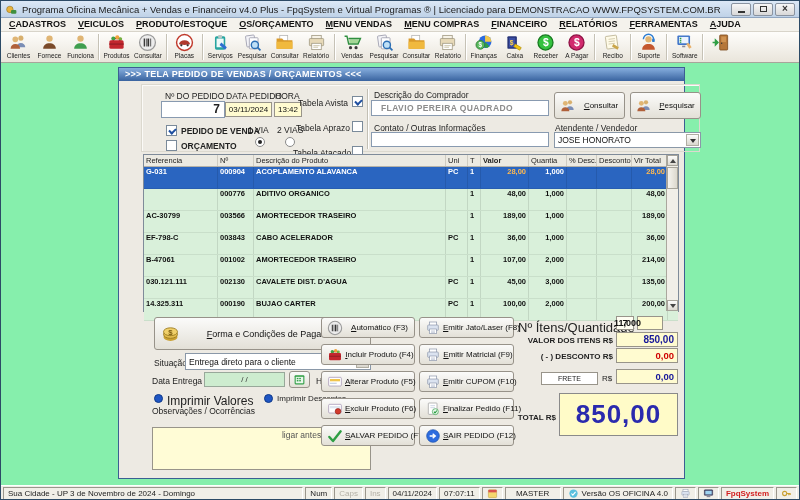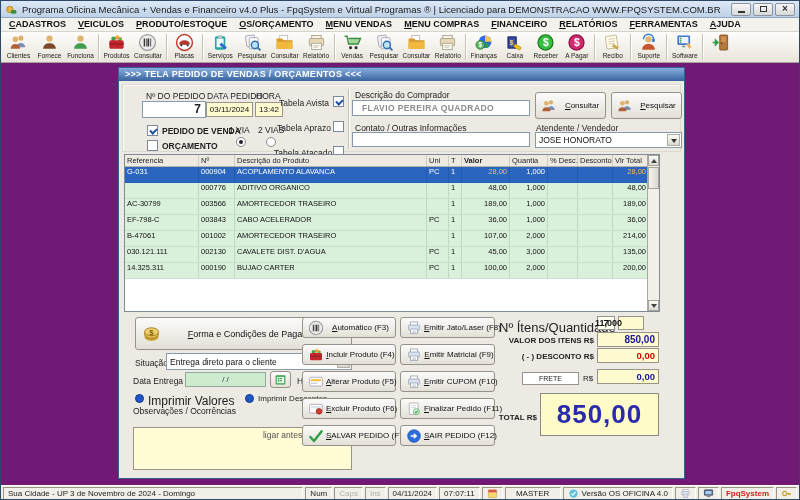--- a/index.html
+++ b/index.html
@@ -24,24 +24,24 @@
   
   .toolbar{height:31px;background:linear-gradient(#fefdfb,#e9e5db);border-bottom:1px solid #a8a49a;display:flex;align-items:stretch;padding-left:2px;}
   .tgroup{display:flex;align-items:stretch;}
   .tsep{width:1px;background:#c6c2b6;margin:2px 2px;box-shadow:1px 0 0 #fff;}
   .titem{min-width:31px;padding:1px 2px 0;display:flex;flex-direction:column;align-items:center;justify-content:flex-start;}
   .ticon{width:19px;height:19px;display:block;}
   .ticon svg{width:100%;height:100%;display:block;}
   .tlabel{font-size:6.5px;color:#1a1a1a;white-space:nowrap;line-height:8px;}
 
   
-  .mdi{position:relative;height:422px;background:#701a75;}
+  .mdi{position:relative;height:422px;background:#86efac;}
   .formwin{position:absolute;left:117px;top:4px;width:567px;height:412px;border:1px solid #3c5f92;background:#edeae3;}
   .ftitle{height:13px;background:linear-gradient(#86aede,#39639f);color:#fff;font-size:9px;font-weight:700;line-height:13px;padding-left:6px;letter-spacing:.3px;}
-  .fbody{position:relative;height:397px;}
+  .fbody{position:relative;height:397px;margin-left:19px;}
 
   .etched{position:absolute;border:1px solid #dcd9cf;box-shadow:inset 1px 1px 0 #fbfaf7;}
   .lbl{position:absolute;font-size:8.5px;color:#222;white-space:nowrap;}
   .lbl.b{font-weight:700;}
   .fld{position:absolute;background:#fff;border:1px solid #889ab0;font-size:8.5px;color:#222;}
   .yfld{position:absolute;background:#fffbd0;border:1px solid #98948a;font-size:8px;color:#111;display:flex;align-items:center;justify-content:center;}
   .gfld{position:absolute;background:#cdeccf;border:1px solid #98a89a;font-size:8px;color:#333;display:flex;align-items:center;justify-content:center;}
   .cb{position:absolute;width:11px;height:11px;background:#fff;border:1px solid #7a8a9a;}
   .cb.checked::after{content:"";position:absolute;left:2px;top:2px;width:5px;height:3px;border-left:2px solid #1f4fa0;border-bottom:2px solid #1f4fa0;transform:rotate(-45deg);}
   .radio{position:absolute;width:10px;height:10px;border-radius:50%;background:#fff;border:1px solid #8a8a8a;}
@@ -56,21 +56,21 @@
 
   .combo{position:absolute;background:#fff;border:1px solid #8a98a8;font-size:8.5px;color:#111;padding-left:3px;display:flex;align-items:center;}
   .combo .cval{flex:1;white-space:nowrap;overflow:hidden;}
   .arrowbox{position:absolute;right:1px;top:1px;bottom:1px;width:13px;background:linear-gradient(#fdfdfc,#d9d6cd);border:1px solid #b0ada2;display:flex;align-items:center;justify-content:center;}
   .arrowbox::after{content:"";border:3px solid transparent;border-top:4px solid #333;margin-top:4px;}
 
   
   .tblwrap{position:absolute;left:5px;top:73px;width:536px;height:158px;background:#fff;border:1px solid #7f8b99;}
   .thead{display:flex;height:12px;background:#eceae2;border-bottom:1px solid #b5b2a8;}
   .th{font-size:7.5px;color:#222;padding:1px 2px 0;border-right:1px solid #cfccc2;overflow:hidden;white-space:nowrap;}
-  .trow{display:flex;height:16px;background:#d9f0da;border-bottom:1px solid rgba(0,0,0,.07);}
+  .trow{display:flex;height:22px;background:#d9f0da;border-bottom:1px solid rgba(0,0,0,.07);font-weight:bold;}
   .td{font-size:7.5px;line-height:9px;color:#111;padding:0 2px;border-right:1px solid rgba(0,0,0,.10);overflow:hidden;white-space:nowrap;}
   .trow.sel{background:#2a65c0;}
   .trow.sel .td{color:#fff;}
   .trow.sel .td.money{color:#ffb94f;}
   .c0{width:74px}.c1{width:36px}.c2{width:192px}.c3{width:22px}.c4{width:13px}
   .c5{width:48px;text-align:right}.c6{width:38px;text-align:right}.c7{width:30px}.c8{width:35px}.c9{width:36px;text-align:right}
   .vscroll{position:absolute;right:0;top:0;bottom:0;width:12px;background:#f1efe8;border-left:1px solid #aaa79d;}
   .sarrow{position:absolute;left:0;width:11px;height:11px;background:linear-gradient(#fcfcfb,#dcd9d0);border:1px solid #a7a49a;display:flex;align-items:center;justify-content:center;}
   .sarrow.up{top:0;} .sarrow.down{bottom:0;}
   .sarrow.up::after{content:"";border:3px solid transparent;border-bottom:4px solid #444;margin-bottom:3px;}

